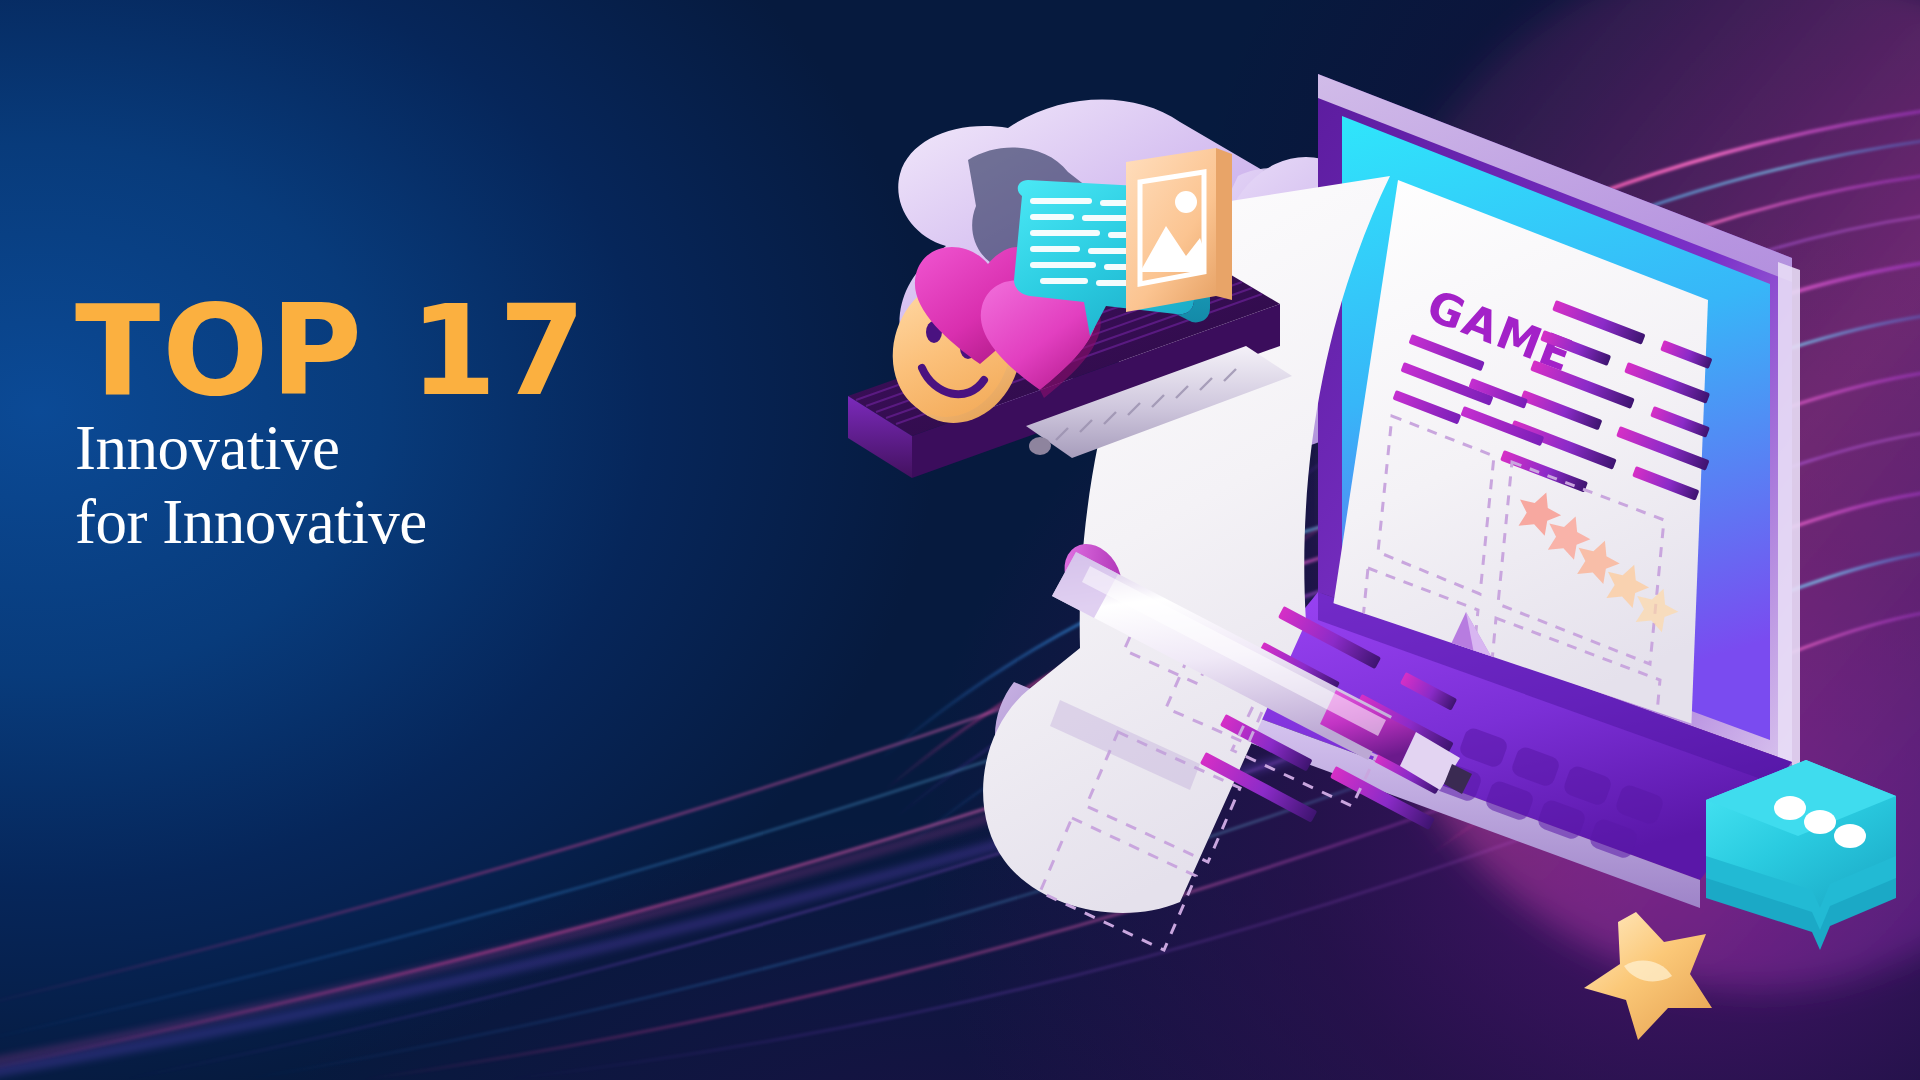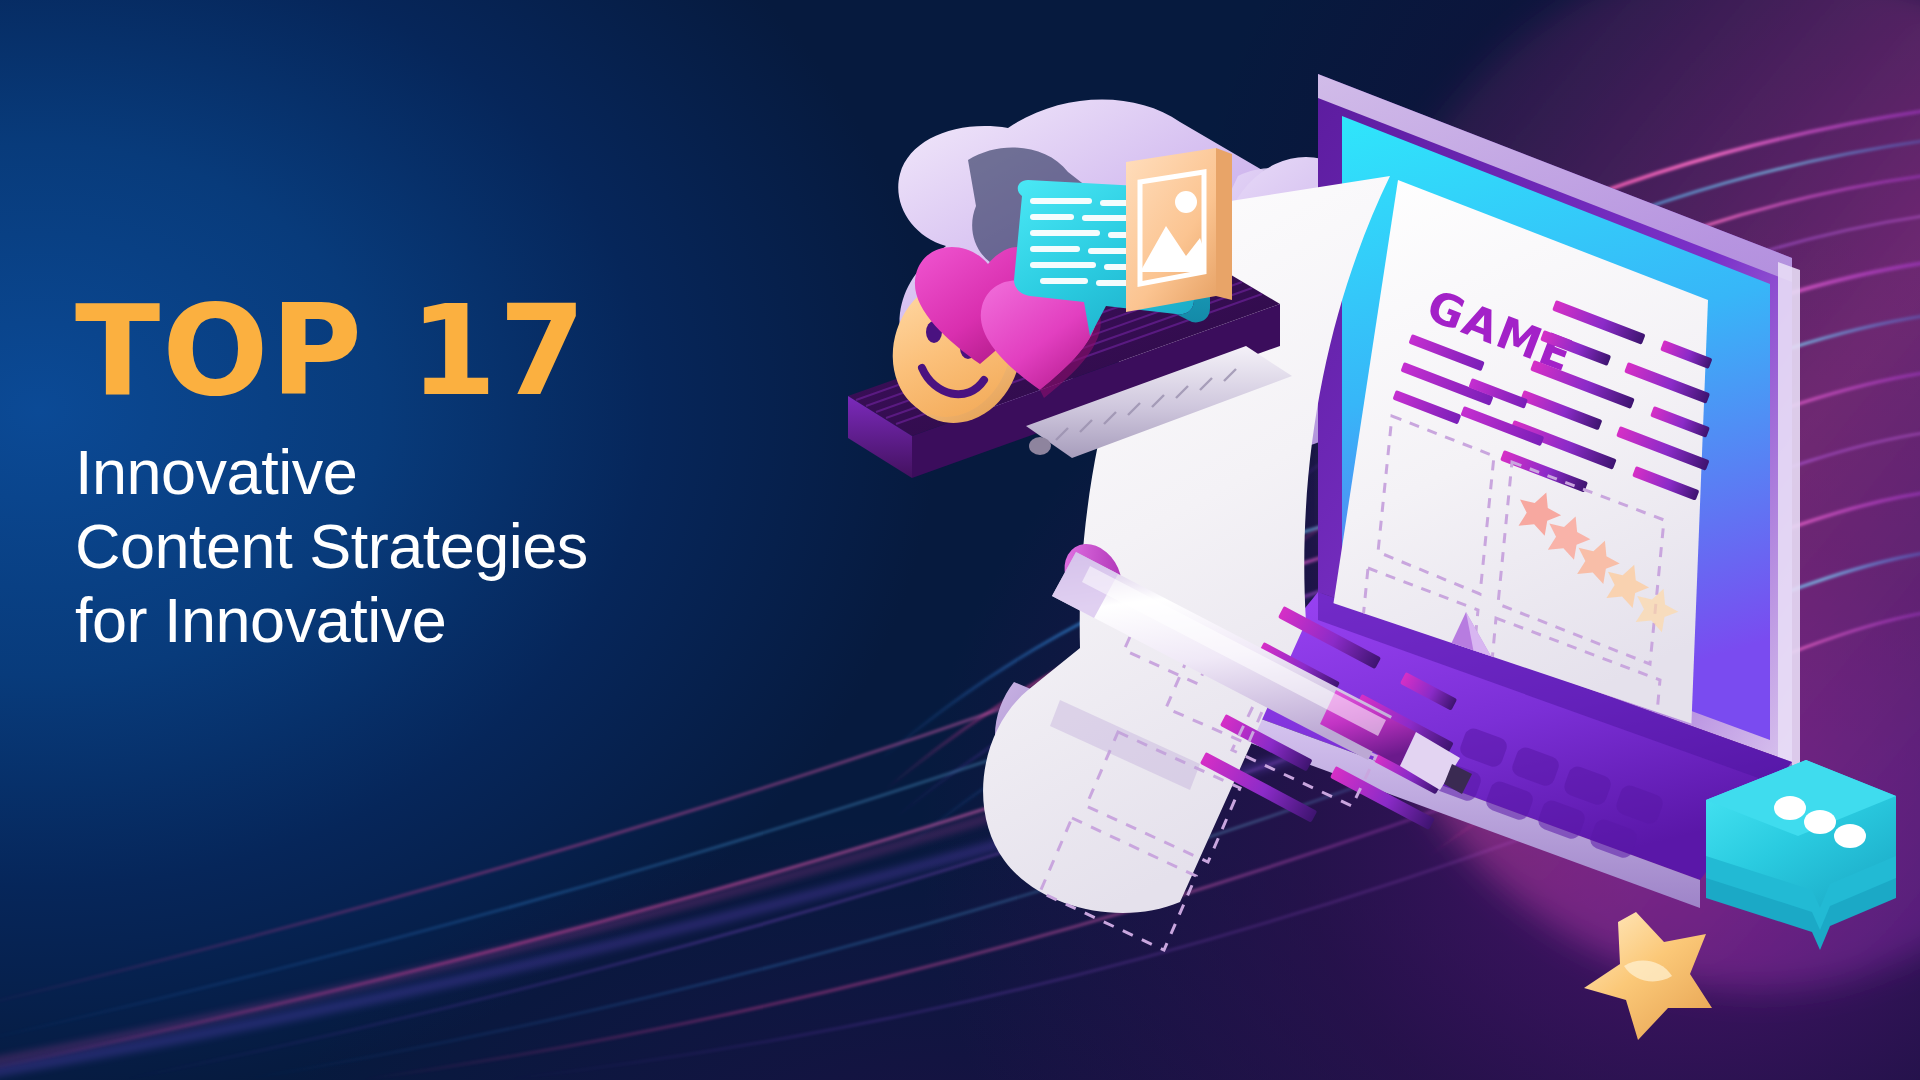--- a/index.html
+++ b/index.html
@@ -35,24 +35,23 @@
   
   .text-block{
     position:absolute; left:75px; top:292px; width:820px; z-index:40;
   }
   .kicker{
     font-size:125px; line-height:.95; font-weight:800;
     letter-spacing:2px; color:#FBB040;
     font-family:"DejaVu Sans", sans-serif;
   }
   .subtitle{
-    margin-top:24px;
     font-size:63px; line-height:1.18; font-weight:400;
     color:#FFFFFF; letter-spacing:-.5px;
-    font-family:Liberation Sans, sans-serif;
+    font-family:Liberation Serif, serif;
   }
   .subtitle .l{ display:block; white-space:nowrap; }
 
   
   .illus{ position:absolute; left:0; top:0; width:1920px; height:1080px; z-index:30; pointer-events:none; }
   .illus svg{ position:absolute; left:0; top:0; }
 </style>
 </head>
 <body>
 
@@ -540,18 +539,17 @@
           <ellipse cx="1850" cy="836" rx="16" ry="12"></ellipse>
         </g>
       </g>
     </svg>
   </div>
 
   <div class="text-block">
     <div class="kicker">TOP 17</div>
     <div class="subtitle">
       <span class="l">Innovative</span>
-      <span class="l">Content Strategies</span>
       <span class="l">for Innovative</span>
     </div>
   </div>
 
 </div>
 
 </body></html>

